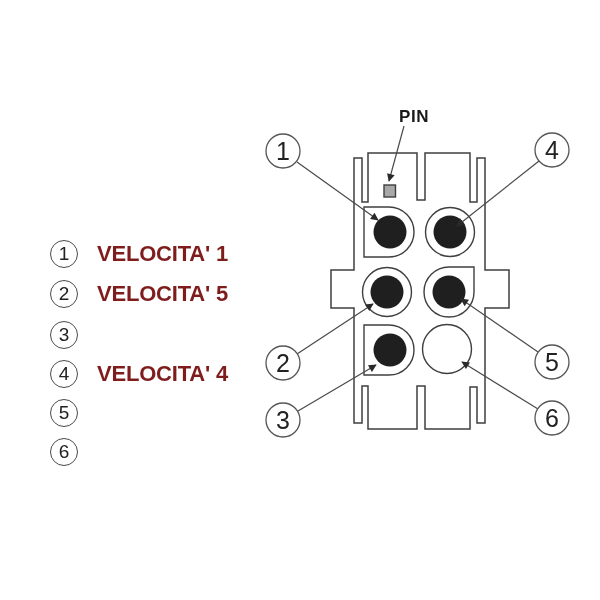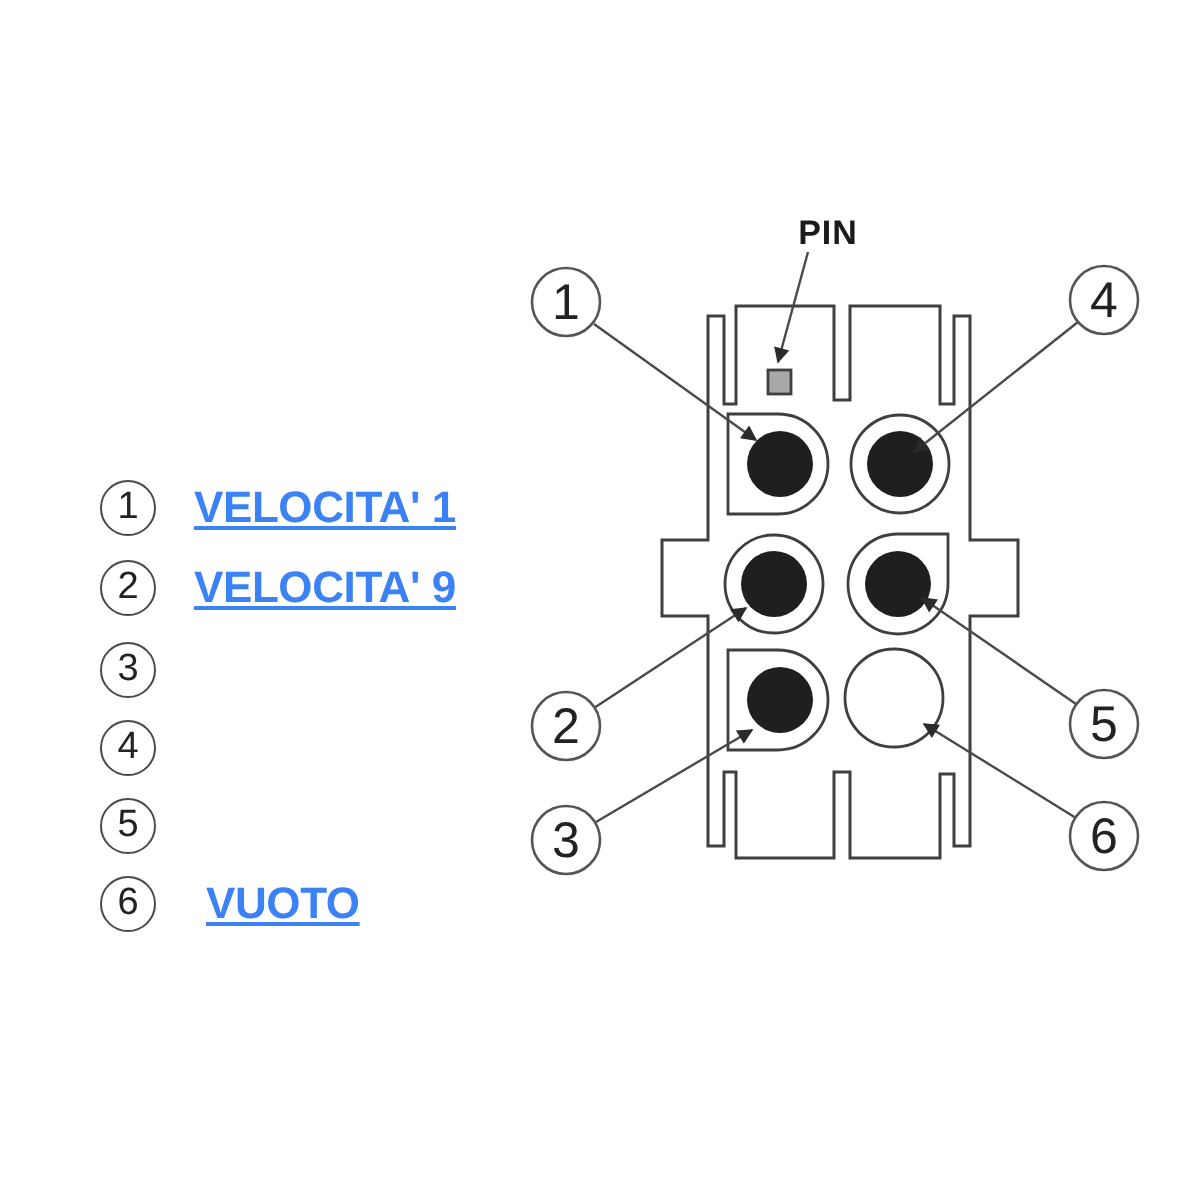--- a/index.html
+++ b/index.html
@@ -35,23 +35,22 @@
     font-size: 19px;
     font-weight: 400;
     color: #222222;
     flex: 0 0 28px;
   }
   .legend-label {
     margin-left: 19px;
     font-size: 22px;
     font-weight: 700;
     letter-spacing: -0.2px;
-    color: #3b82f6;
+    color: #7f1d1d;
     white-space: pre;
-    text-decoration: underline;
   }
   .legend-label.indent { margin-left: 25px; }
   
   .diagram-svg {
     position: absolute;
     left: 0;
     top: 0;
   }
   .outline {
     fill: none;
@@ -87,34 +86,34 @@
 <body>
 
 <div class="canvas">
 
   <div class="legend-row" style="top:240px">
     <span class="legend-circle">1</span>
     <span class="legend-label">VELOCITA' 1</span>
   </div>
   <div class="legend-row" style="top:280px">
     <span class="legend-circle">2</span>
-    <span class="legend-label">VELOCITA' 9</span>
+    <span class="legend-label">VELOCITA' 5</span>
   </div>
   <div class="legend-row" style="top:321px">
     <span class="legend-circle">3</span>
   </div>
   <div class="legend-row" style="top:360px">
     <span class="legend-circle">4</span>
+    <span class="legend-label">VELOCITA' 4</span>
   </div>
   <div class="legend-row" style="top:399px">
     <span class="legend-circle">5</span>
   </div>
   <div class="legend-row" style="top:438px">
     <span class="legend-circle">6</span>
-    <span class="legend-label indent">VUOTO</span>
   </div>
 
   <svg class="diagram-svg" width="600" height="600" viewBox="0 0 600 600">
     <defs>
       <marker id="arr" viewBox="0 0 10 10" refX="9" refY="5" markerWidth="9" markerHeight="6.5" orient="auto-start-reverse">
         <path d="M0,0 L10,5 L0,10 z" fill="#2a2a2a"></path>
       </marker>
     </defs>
 
     <path class="outline" d="M354,158 H362 V202 H368 V153 H417 V200 H425 V153 H470 V202 H477 V158 H485

